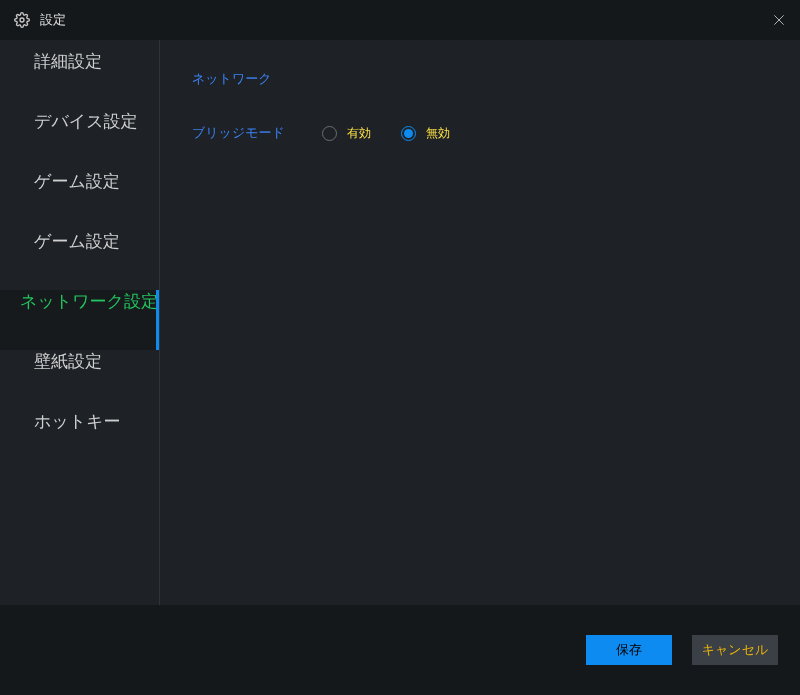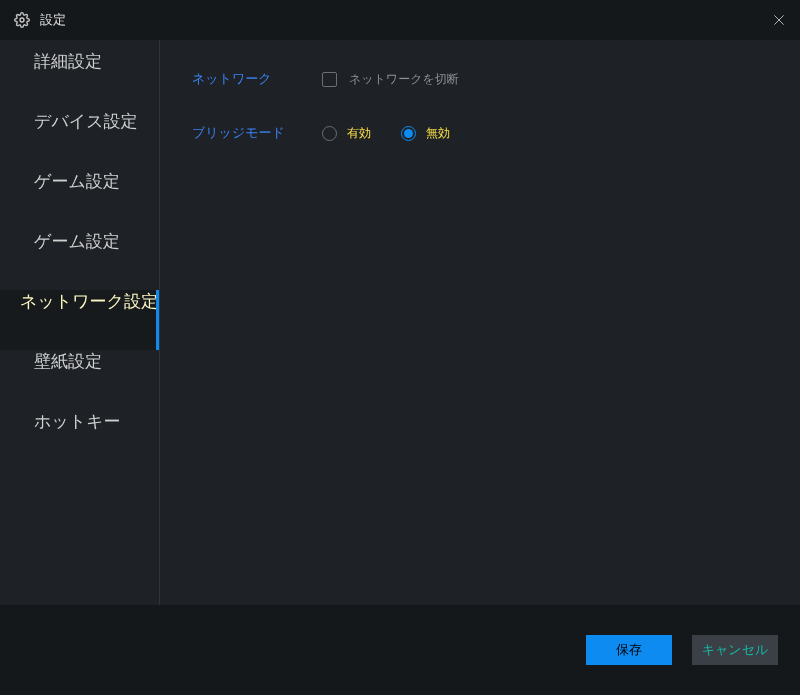--- a/index.html
+++ b/index.html
@@ -40,21 +40,21 @@
       display: flex;
       align-items: flex-start;
       padding-left: 34px;
       font-size: 17px;
       color: #d0d0d0;
       cursor: pointer;
       position: relative;
     }
     .sidebar-item.active {
       background: #171a1d;
-      color: #fef9c3;
+      color: #22c55e;
       padding-left: 20px;
     }
     .sidebar-item.active::after {
       content: "";
       position: absolute;
       right: 0;
       top: 0;
       width: 3px;
       height: 100%;
       background: #0d8bf0;
@@ -133,21 +133,21 @@
       min-width: 86px;
       height: 30px;
       display: flex;
       align-items: center;
       justify-content: center;
       font-size: 13px;
       cursor: pointer;
       border: none;
     }
     .btn-primary { background: #0d8bf0; color: #000000; }
-    .btn-secondary { background: #3b4046; color: #14b8a6; }
+    .btn-secondary { background: #3b4046; color: #eab308; }
   </style>
 </head>
 <body>
 
 <div class="titlebar">
   <div class="titlebar-left">
     <svg class="gear-icon" viewBox="0 0 24 24" fill="none" stroke="#c8c8c8" stroke-width="2">
       <circle cx="12" cy="12" r="3"></circle>
       <path d="M19.4 15a1.65 1.65 0 0 0 .33 1.82l.06.06a2 2 0 1 1-2.83 2.83l-.06-.06a1.65 1.65 0 0 0-1.82-.33 1.65 1.65 0 0 0-1 1.51V21a2 2 0 0 1-4 0v-.09a1.65 1.65 0 0 0-1-1.51 1.65 1.65 0 0 0-1.82.33l-.06.06a2 2 0 1 1-2.83-2.83l.06-.06a1.65 1.65 0 0 0 .33-1.82 1.65 1.65 0 0 0-1.51-1H3a2 2 0 0 1 0-4h.09a1.65 1.65 0 0 0 1.51-1 1.65 1.65 0 0 0-.33-1.82l-.06-.06a2 2 0 1 1 2.83-2.83l.06.06a1.65 1.65 0 0 0 1.82.33h0a1.65 1.65 0 0 0 1-1.51V3a2 2 0 0 1 4 0v.09a1.65 1.65 0 0 0 1 1.51h0a1.65 1.65 0 0 0 1.82-.33l.06-.06a2 2 0 1 1 2.83 2.83l-.06.06a1.65 1.65 0 0 0-.33 1.82v0a1.65 1.65 0 0 0 1.51 1H21a2 2 0 0 1 0 4h-.09a1.65 1.65 0 0 0-1.51 1z"></path>
     </svg>
@@ -180,24 +180,20 @@
         <span>壁紙設定</span>
       </div>
     <div class="sidebar-item">
         <span>ホットキー</span>
       </div>
   </div>
 
   <div class="main">
     <div class="row">
       <div class="row-label">ネットワーク</div>
-      <div class="checkbox-wrap">
-        <div class="checkbox-box"></div>
-        <span class="checkbox-label">ネットワークを切断</span>
-      </div>
     </div>
 
     <div class="row">
       <div class="row-label">ブリッジモード</div>
       <div class="radio-group">
         <div class="radio-wrap">
           <div class="radio-outer"></div>
           <span class="radio-label">有効</span>
         </div>
         <div class="radio-wrap">

